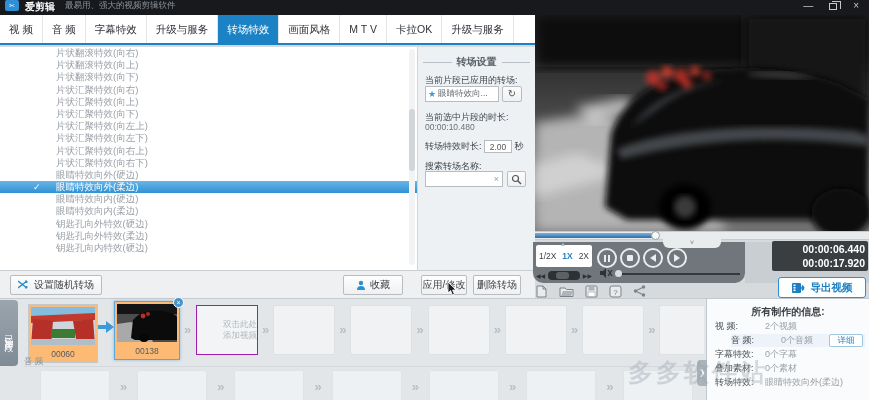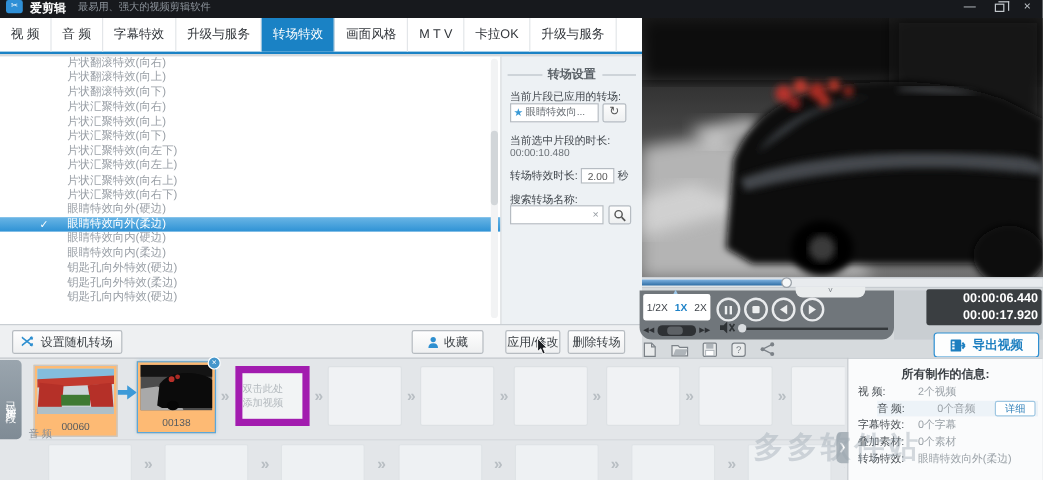--- a/index.html
+++ b/index.html
@@ -88,21 +88,21 @@
   .timeline { left:0; top:298px; width:869px; height:102px; background:#e3e6e9; border-top:1px solid #c6cbcf; }
   .vtab { left:0; top:300px; width:18px; height:66px; background:linear-gradient(#9aa5ae,#7f8b95); border-radius:0 4px 4px 0; color:#fff; font-size:9px; writing-mode:vertical-rl; text-align:center; letter-spacing:2px; line-height:18px; }
   .clipframe { position:absolute; background:#fdba74; border:1px solid #c3c8cc; padding:2px; }
   .clipframe .lab { text-align:center; font-size:8.5px; color:#555b60; height:11px; line-height:11px; }
   .clip2sel { border:1px solid #5aa7da; box-shadow:0 0 3px rgba(90,167,218,.7); }
   .closebadge { position:absolute; right:-5px; top:-5px; width:11px; height:11px; background:#4596cb; border:1px solid #fff; border-radius:50%; color:#fff; font-size:7px; line-height:9px; text-align:center; }
   .bluearrow { left:98px; top:320px; }
   .chev { color:#b8bec3; font-size:13px; font-weight:bold; line-height:50px; }
   .slotrow { left:196px; top:303px; width:508px; height:54px; display:flex; gap:4px; overflow:hidden; align-items:center; }
   .slot { flex:none; width:62px; height:50px; background:#f0f2f4; border:1px solid #dde1e4; border-radius:2px; }
-  .ph { flex:none; width:62px; height:50px; background:#f2f4f5; border:6px solid #a21caf; display:flex; flex-direction:column; align-items:flex-start; justify-content:center; color:#b3b9be; font-size:8.5px; line-height:11px; }
+  .ph { flex:none; width:62px; height:50px; background:#f2f4f5; border:1px solid #a21caf; display:flex; flex-direction:column; align-items:flex-end; justify-content:center; color:#b3b9be; font-size:8.5px; line-height:11px; }
   .audiohdr { left:24px; top:356px; width:680px; height:11px; font-size:8.5px; color:#8a9097; border-bottom:1px solid #d5d9dc; }
   .audiorow { left:40px; top:370px; width:664px; height:30px; display:flex; gap:10px; overflow:hidden; align-items:flex-start; }
   .aslot { flex:none; width:70px; height:42px; background:#eef1f3; border:1px solid #dfe3e6; border-radius:2px; }
   .audiorow .chev { line-height:34px; }
 
   
   .infopanel { left:706px; top:298px; width:163px; height:102px; background:#fafbfc; border:1px solid #c3c8cc; border-right:none; border-bottom:none; }
   .infotitle { text-align:center; font-size:10px; font-weight:bold; color:#3a3f44; margin-top:6px; }
   .irow { position:relative; display:flex; align-items:center; height:13px; margin:1px 4px 0 8px; font-size:9px; }
   .irow .il { width:50px; color:#4a5055; white-space:nowrap; }
@@ -141,22 +141,22 @@
   <span class="tab">升级与服务</span>
 </div>
 
 <div class="abs leftpanel">
   <div class="titem">片状翻滚特效(向右)</div>
   <div class="titem">片状翻滚特效(向上)</div>
   <div class="titem">片状翻滚特效(向下)</div>
   <div class="titem">片状汇聚特效(向右)</div>
   <div class="titem">片状汇聚特效(向上)</div>
   <div class="titem">片状汇聚特效(向下)</div>
+  <div class="titem">片状汇聚特效(向左上)</div>
   <div class="titem">片状汇聚特效(向左下)</div>
-  <div class="titem">片状汇聚特效(向左上)</div>
   <div class="titem">片状汇聚特效(向右上)</div>
   <div class="titem">片状汇聚特效(向右下)</div>
   <div class="titem">眼睛特效向外(硬边)</div>
   <div class="titem selected">
     <span class="check">✓</span>
     <span>眼睛特效向外(柔边)</span>
   </div>
   <div class="titem">眼睛特效向内(硬边)</div>
   <div class="titem">眼睛特效向内(柔边)</div>
   <div class="titem">钥匙孔向外特效(硬边)</div>

